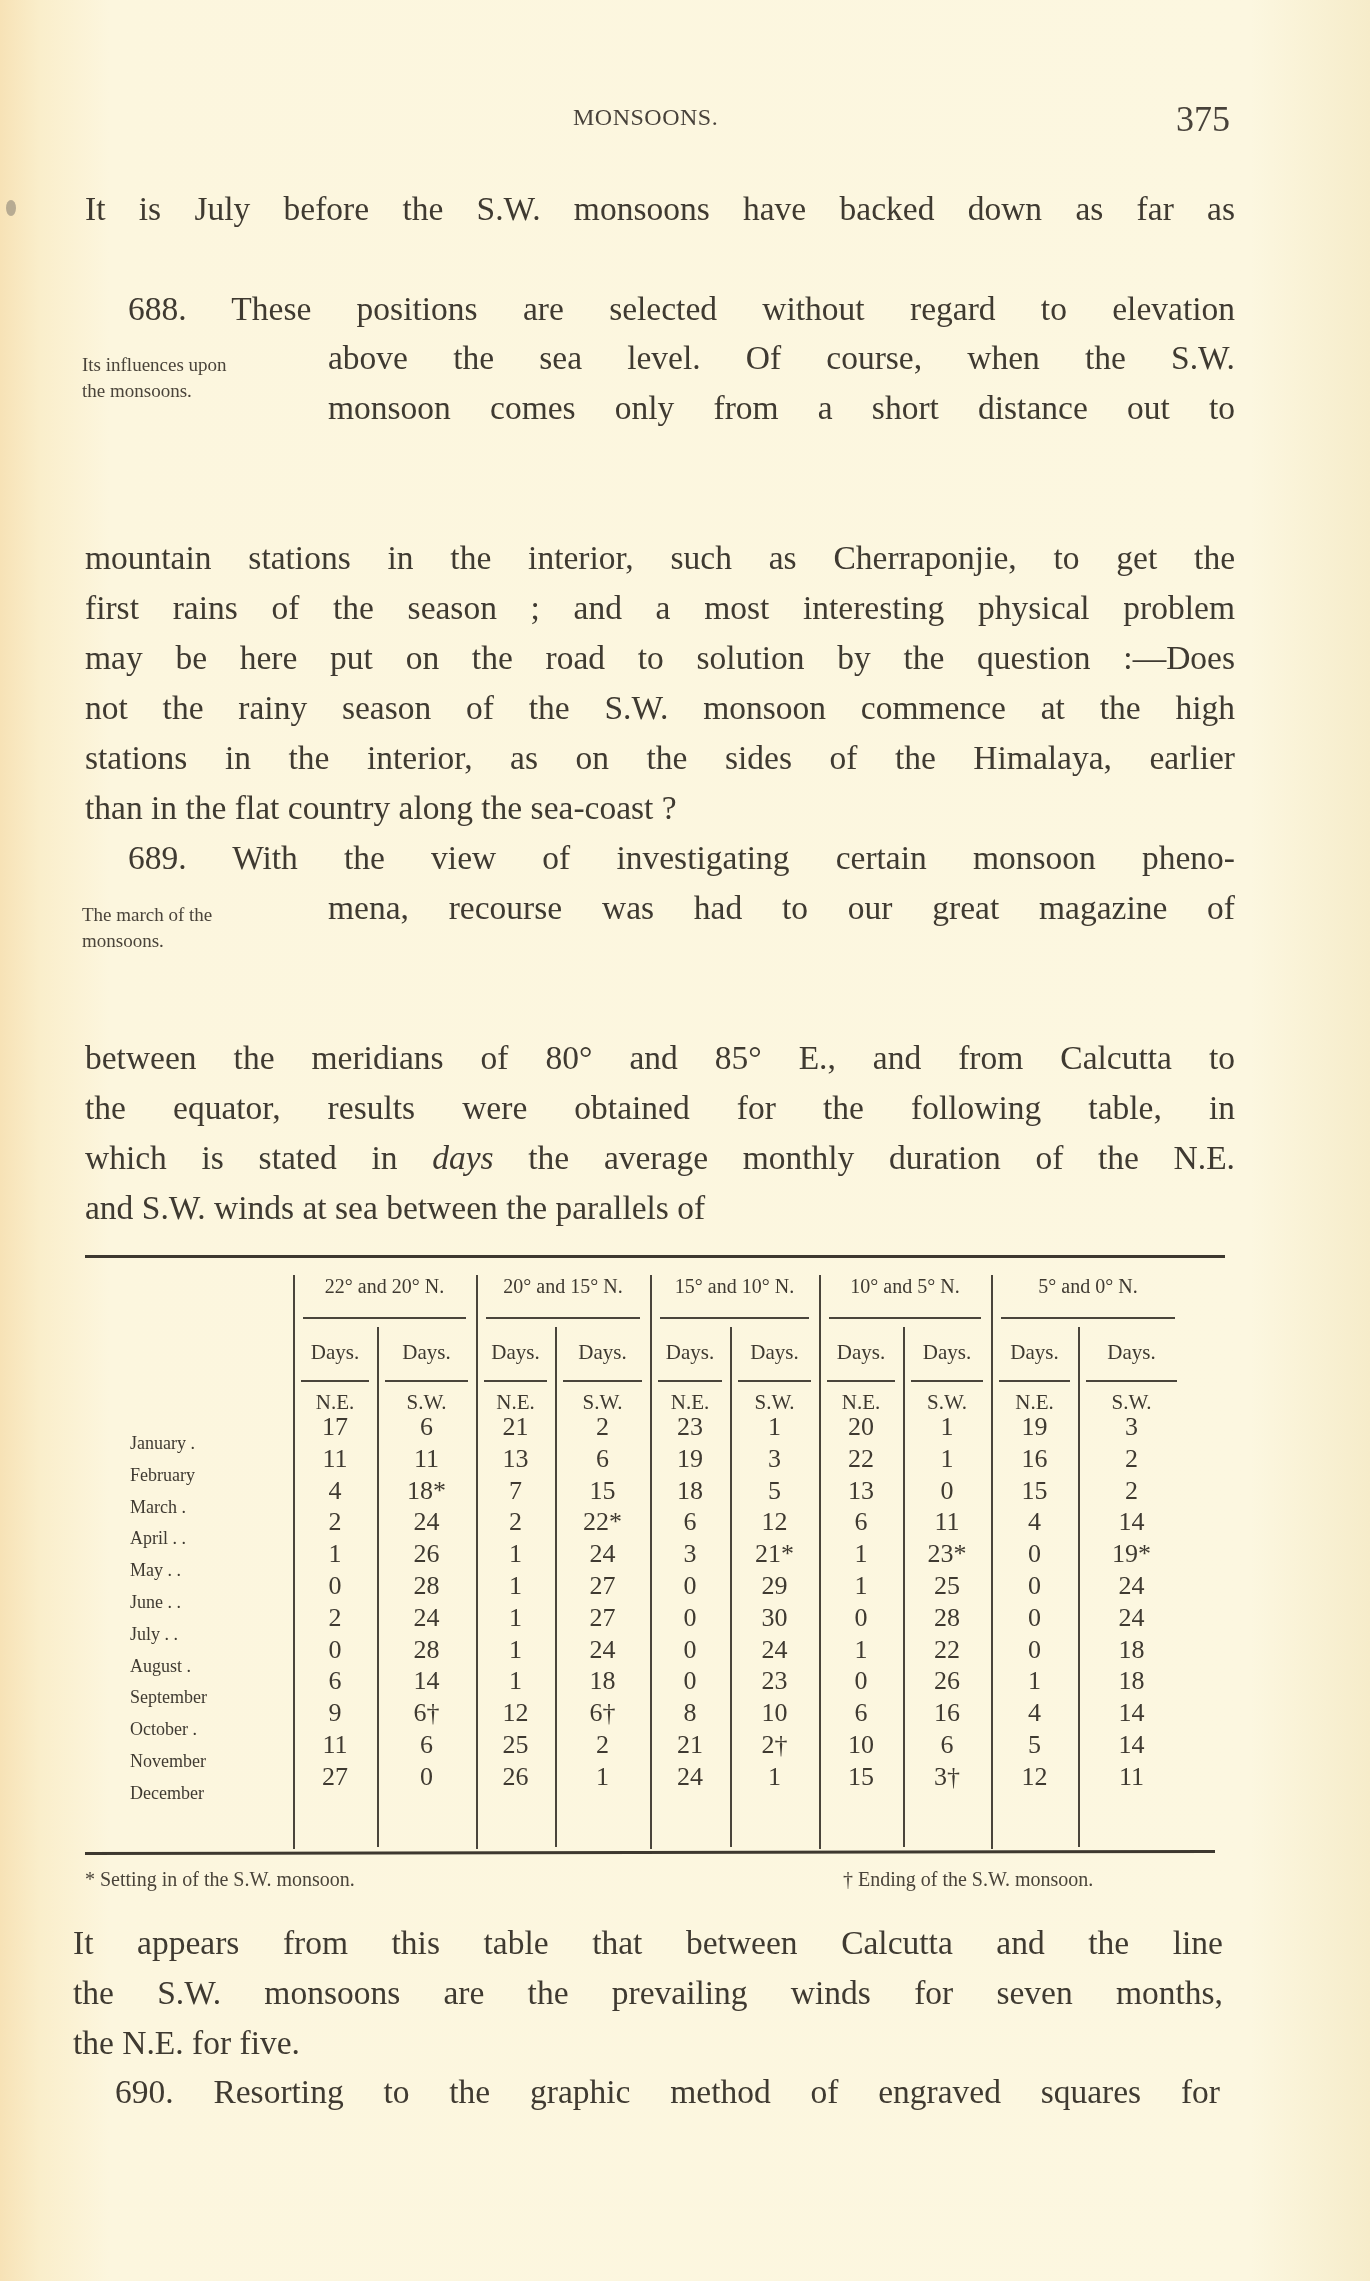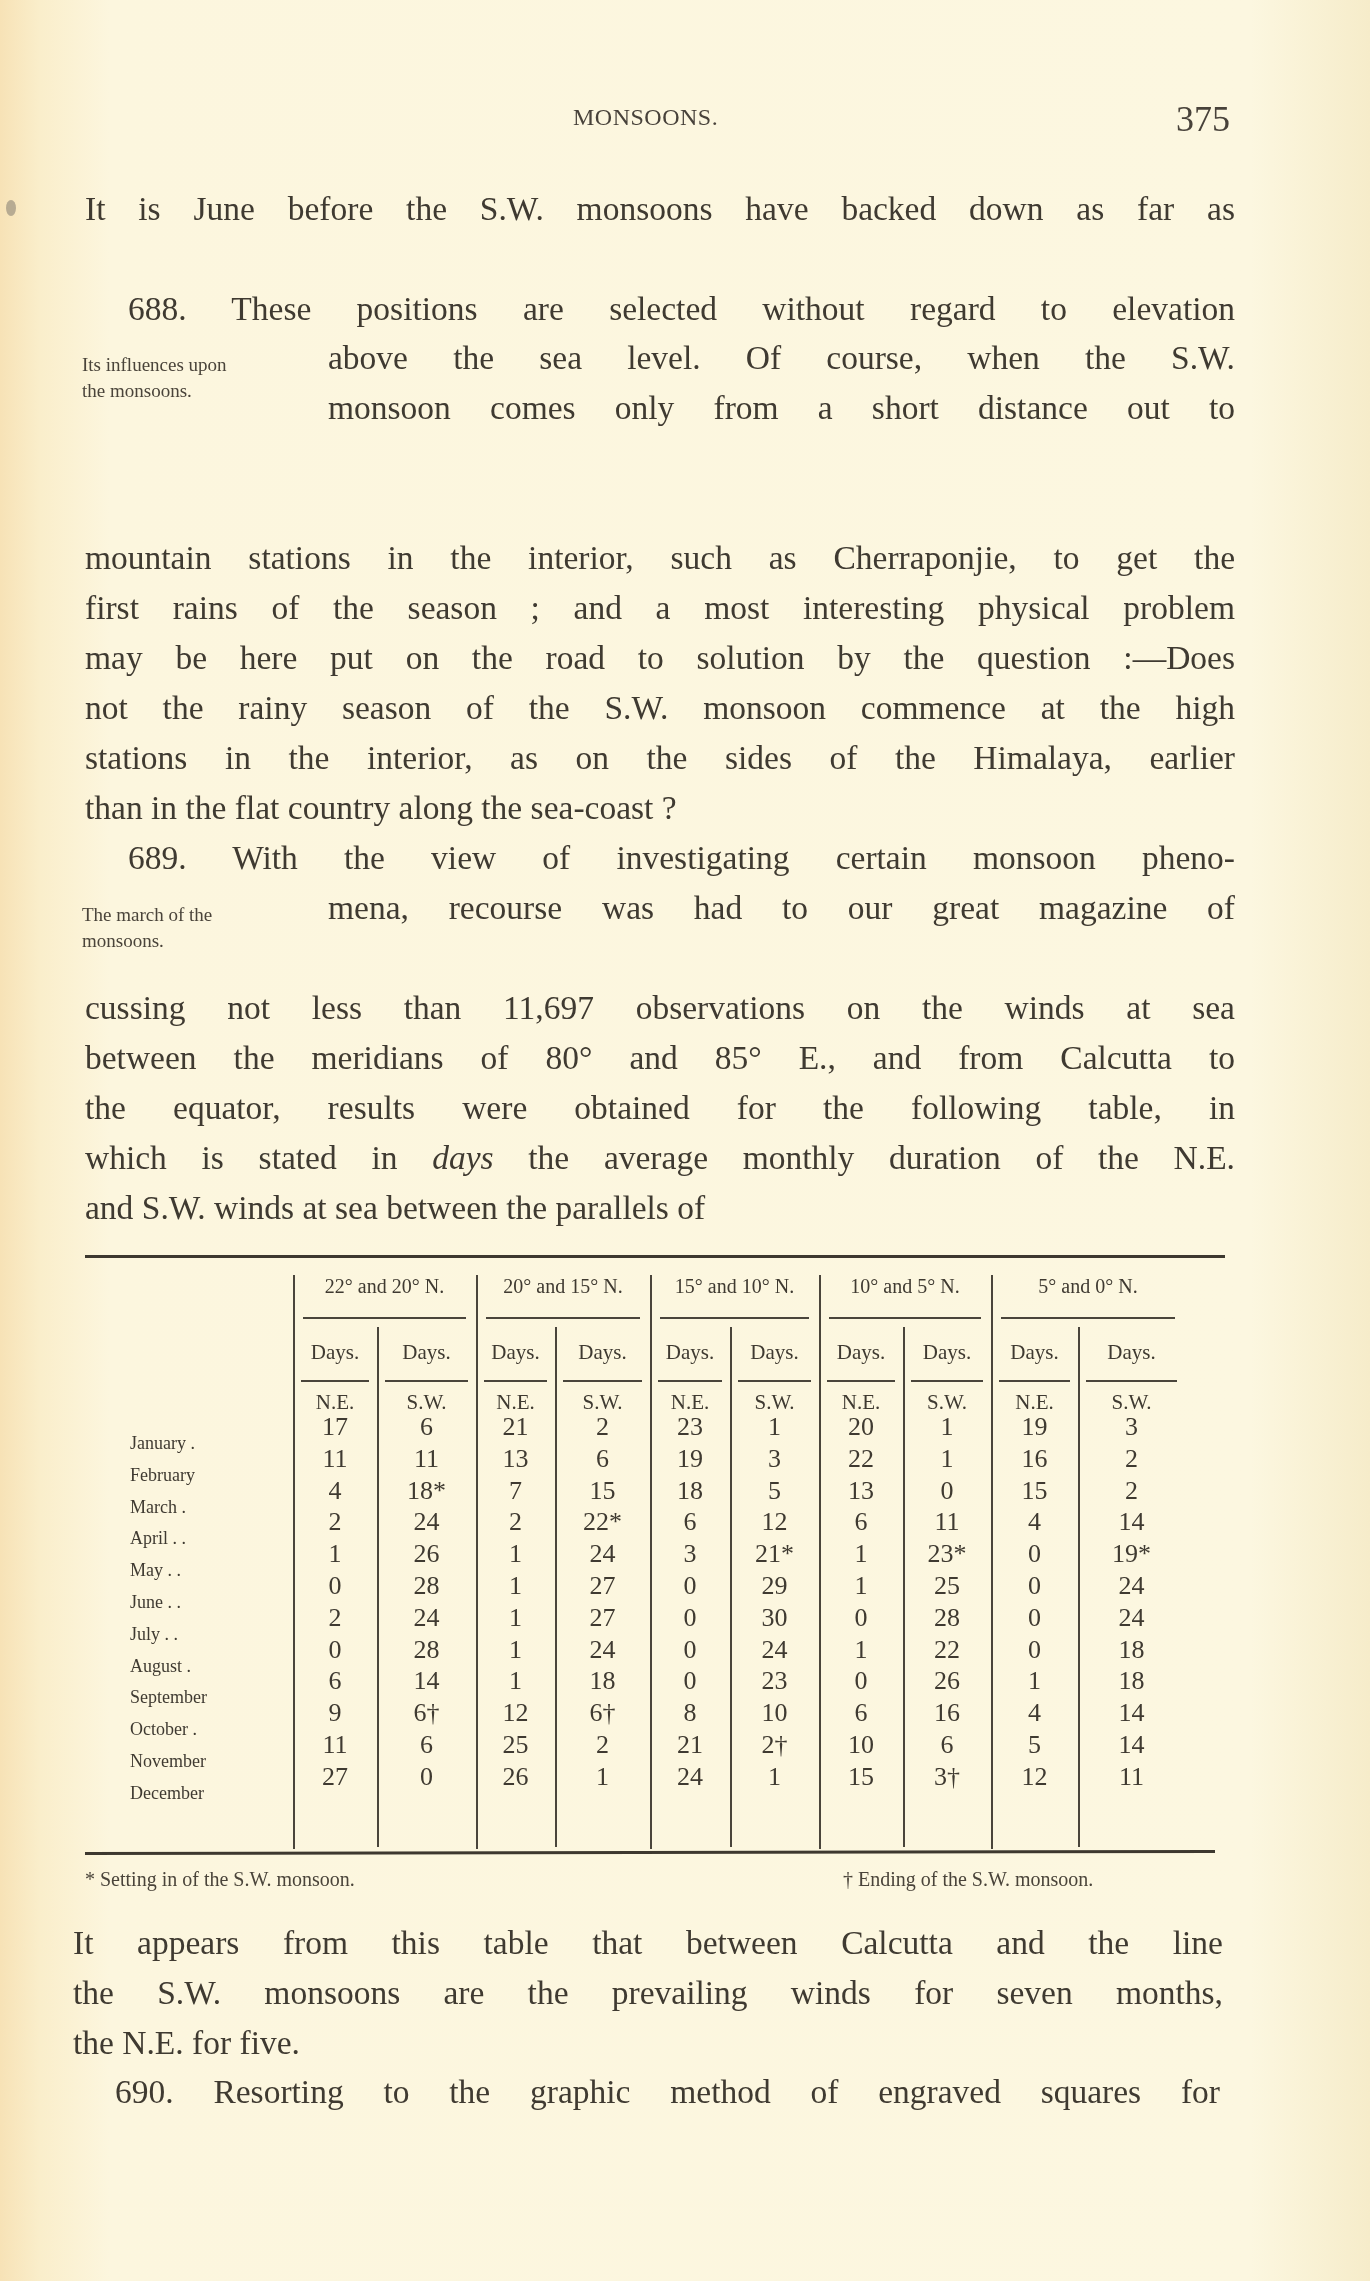--- a/index.html
+++ b/index.html
@@ -42,39 +42,38 @@
 <body>
 
 <div class="page">
   <div class="ink-dot"></div>
 
   <div class="running-head">
     <span class="running-title">MONSOONS.</span>
     <span class="page-number">375</span>
   </div>
 
-  <div class="line just" style="top:184px">It is June before the S.W. monsoons have backed down as far as</div>
+  <div class="line just" style="top:184px">It is July before the S.W. monsoons have backed down as far as</div>
 
   <div class="line just indent" style="top:284px">688. These positions are selected without regard to elevation</div>
   <div class="marginal" style="top:352px">Its influences upon</div>
   <div class="marginal" style="top:378px">the monsoons.</div>
   <div class="line just after-note" style="top:333px">above the sea level.   Of course, when the S.W.</div>
   <div class="line just after-note" style="top:383px">monsoon comes only from a short distance out to</div>
   <div class="line just" style="top:533px">mountain stations in the interior, such as Cherraponjie, to get the</div>
   <div class="line just" style="top:583px">first rains of the season ; and a most interesting physical problem</div>
   <div class="line just" style="top:633px">may be here put on the road to solution by the question :—Does</div>
   <div class="line just" style="top:683px">not the rainy season of the S.W. monsoon commence at the high</div>
   <div class="line just" style="top:733px">stations in the interior, as on the sides of the Himalaya, earlier</div>
   <div class="line" style="top:783px">than in the flat country along the sea-coast ?</div>
 
   <div class="line just indent" style="top:833px">689. With the view of investigating certain monsoon pheno-</div>
   <div class="marginal" style="top:902px">The march of the</div>
   <div class="marginal" style="top:928px">monsoons.</div>
   <div class="line just after-note" style="top:883px">mena, recourse was had to our great magazine of</div>
-  <div class="line just" style="top:983px">cussing not less than 11,697 observations on the winds at sea</div>
   <div class="line just" style="top:1033px">between the meridians of 80° and 85° E., and from Calcutta to</div>
   <div class="line just" style="top:1083px">the equator, results were obtained for the following table, in</div>
   <div class="line just" style="top:1133px"><span>which is stated in </span><em>days</em><span> the average monthly duration of the N.E.</span></div>
   <div class="line" style="top:1183px">and S.W. winds at sea between the parallels of</div>
 
   <div class="table-wrap" id="tbl">
     <div class="rule-top"></div>
     <div class="rule-bottom"></div>
   <div class="vline" style="left:208px;top:20px;height:574px"></div>
       <div class="vline" style="left:391px;top:20px;height:574px"></div>

